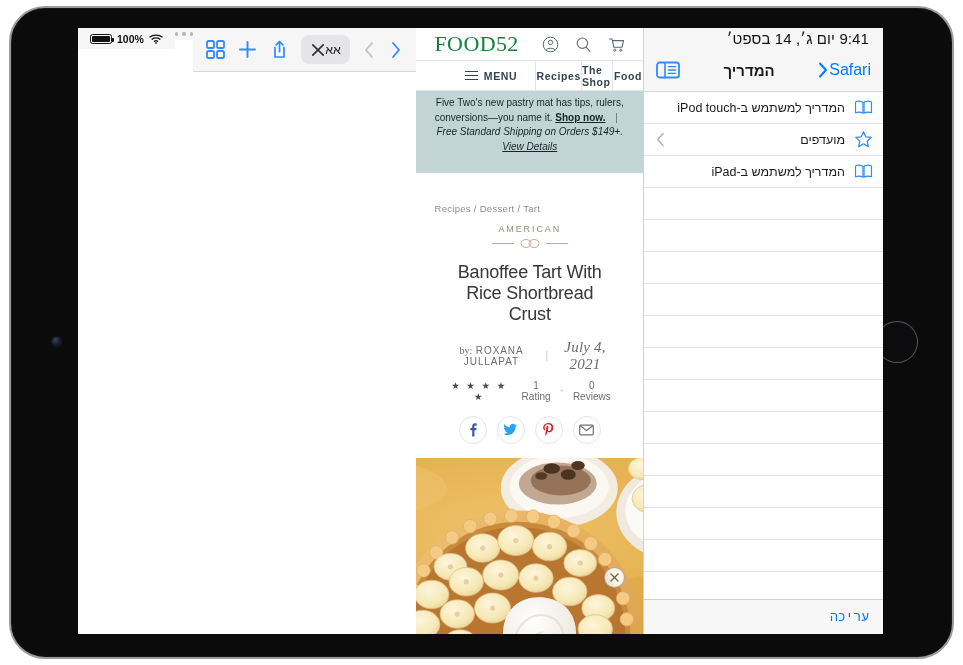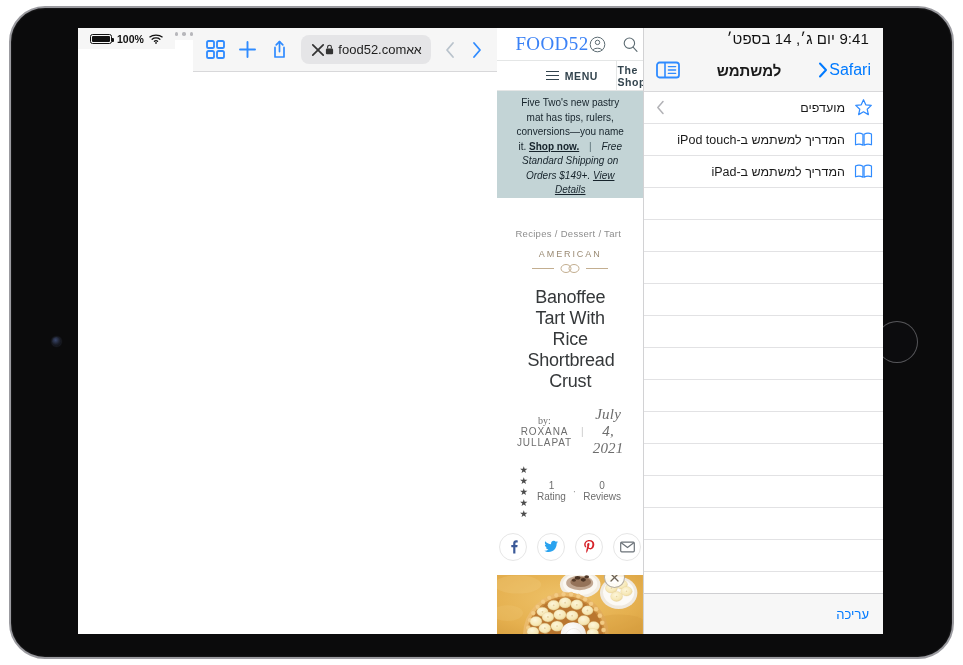--- a/index.html
+++ b/index.html
@@ -122,26 +122,27 @@
     color: #1a1a1a;
     white-space: nowrap;
     overflow: hidden;
     text-overflow: ellipsis;
     flex: 1;
   }
   .sb-row-header .sb-row-label { font-weight: 400; }
   .sb-row-empty { height: 32px; border-bottom: 1px solid #e2e2e4; }
 
   .sb-footer {
-    height: 41px;
+    height: 35px;
     border-top: 1px solid #cfcfd2;
     background: #f7f7f7;
     display: flex;
     align-items: center;
     padding: 0 14px;
+    font-family: Liberation Mono, monospace;
   }
   .sb-edit {
     color: #007aff;
     font-size: 13px;
   }
 
   
   #browser-pane {
     flex: 1;
     height: 100%;
@@ -231,23 +232,23 @@
   .site-header {
     height: 33px;
     border-bottom: 1px solid #e4e6e6;
     display: flex;
     align-items: center;
     padding: 0 18px;
     flex: none;
   }
   .site-logo {
     font-family: "Liberation Serif", serif;
-    font-size: 19px;
+    font-size: 22px;
     letter-spacing: .4px;
-    color: #3b82f6;
+    color: #15803d;
   }
   .site-header-icons { margin-left: auto; display: flex; align-items: center; gap: 16px; }
   .hdr-ico { width: 17px; height: 17px; display: block; }
 
   .site-nav {
     height: 30px;
     border-bottom: 1px solid #e4e6e6;
     display: flex;
     align-items: stretch;
     flex: none;
@@ -264,21 +265,21 @@
     font-weight: 600;
     gap: 6px;
   }
   .nav-item:last-child { border-right: none; }
   .nav-item.menu-item { flex: 0 0 120px; justify-content: center; padding-left: 30px; }
   .burger { width: 13px; display: flex; flex-direction: column; gap: 2.5px; }
   .burger span { height: 1.4px; background: #33444e; display: block; }
 
   .promo-banner {
     background: #c3d4d6;
-    padding: 5px 16px 0;
+    padding: 5px 16px 19px;
     text-align: center;
     flex: none;
   }
   .promo-line { font-size: 10px; color: #16232b; line-height: 1.45; }
   .promo-link { text-decoration: underline; font-weight: 700; }
   .promo-sep { margin: 0 7px; color: #5a6e74; }
   .promo-italic { font-style: italic; }
   .promo-italic-link { font-style: italic; text-decoration: underline; }
 
   .article-body {
@@ -378,48 +379,48 @@
       <span class="sb-status-text">9:41   יום ג׳, 14 בספט׳</span>
     </div>
 
     <div class="sb-toolbar">
       <div class="sb-back-link">
         <span>Safari</span>
         <svg class="sb-chev" width="10" height="16" viewBox="0 0 10 16">
           <path d="M2 1.5 L8 8 L2 14.5" fill="none" stroke="#007aff" stroke-width="2" stroke-linecap="round" stroke-linejoin="round"></path>
         </svg>
       </div>
-      <div class="sb-title">למשתמש</div>
+      <div class="sb-title">המדריך</div>
       <svg class="sb-sidebar-toggle" viewBox="0 0 24 20">
         <rect x="1" y="2.5" width="22" height="15" rx="2.6" fill="none" stroke="#2f8bff" stroke-width="1.8"></rect>
         <line x1="9" y1="2.5" x2="9" y2="17.5" stroke="#2f8bff" stroke-width="1.6"></line>
         <line x1="12.4" y1="6.6" x2="19.6" y2="6.6" stroke="#2f8bff" stroke-width="1.4" stroke-linecap="round"></line>
         <line x1="12.4" y1="10" x2="19.6" y2="10" stroke="#2f8bff" stroke-width="1.4" stroke-linecap="round"></line>
         <line x1="12.4" y1="13.4" x2="19.6" y2="13.4" stroke="#2f8bff" stroke-width="1.4" stroke-linecap="round"></line>
       </svg>
     </div>
 
     <div class="sb-list">
 
+      <div class="sb-row">
+        <svg class="sb-row-icon" viewBox="0 0 20 20">
+          <path d="M1.6 4.2 C4 3 7.2 3.2 9.4 4.6 L9.4 16 C7.2 14.7 4 14.5 1.6 15.6 Z" fill="none" stroke="#2f8bff" stroke-width="1.25" stroke-linejoin="round"></path>
+          <path d="M18.4 4.2 C16 3 12.8 3.2 10.6 4.6 L10.6 16 C12.8 14.7 16 14.5 18.4 15.6 Z" fill="none" stroke="#2f8bff" stroke-width="1.25" stroke-linejoin="round"></path>
+        </svg>
+        <span class="sb-row-label">המדריך למשתמש ב-iPod touch</span>
+      </div>
+
       <div class="sb-row sb-row-header">
         <svg class="sb-row-icon" viewBox="0 0 20 20">
           <path d="M10 1.8 L12.4 7.2 L18.2 7.8 L13.9 11.8 L15.1 17.5 L10 14.5 L4.9 17.5 L6.1 11.8 L1.8 7.8 L7.6 7.2 Z" fill="none" stroke="#2f8bff" stroke-width="1.3" stroke-linejoin="round"></path>
         </svg>
         <span class="sb-row-label">מועדפים</span>
         <svg width="9" height="15" viewBox="0 0 9 15">
           <path d="M7 1.5 L1.8 7.5 L7 13.5" fill="none" stroke="#b2b2b6" stroke-width="1.5" stroke-linecap="round" stroke-linejoin="round"></path>
         </svg>
-      </div>
-
-      <div class="sb-row">
-        <svg class="sb-row-icon" viewBox="0 0 20 20">
-          <path d="M1.6 4.2 C4 3 7.2 3.2 9.4 4.6 L9.4 16 C7.2 14.7 4 14.5 1.6 15.6 Z" fill="none" stroke="#2f8bff" stroke-width="1.25" stroke-linejoin="round"></path>
-          <path d="M18.4 4.2 C16 3 12.8 3.2 10.6 4.6 L10.6 16 C12.8 14.7 16 14.5 18.4 15.6 Z" fill="none" stroke="#2f8bff" stroke-width="1.25" stroke-linejoin="round"></path>
-        </svg>
-        <span class="sb-row-label">המדריך למשתמש ב-iPod touch</span>
       </div>
 
       <div class="sb-row">
         <svg class="sb-row-icon" viewBox="0 0 20 20">
           <path d="M1.6 4.2 C4 3 7.2 3.2 9.4 4.6 L9.4 16 C7.2 14.7 4 14.5 1.6 15.6 Z" fill="none" stroke="#2f8bff" stroke-width="1.25" stroke-linejoin="round"></path>
           <path d="M18.4 4.2 C16 3 12.8 3.2 10.6 4.6 L10.6 16 C12.8 14.7 16 14.5 18.4 15.6 Z" fill="none" stroke="#2f8bff" stroke-width="1.25" stroke-linejoin="round"></path>
         </svg>
         <span class="sb-row-label">המדריך למשתמש ב-iPad</span>
       </div>
 
@@ -480,27 +481,20 @@
         <path d="M6 8.4 L6 18 L15 18 L15 8.4" fill="none" stroke="#2f8bff" stroke-width="1.7" stroke-linecap="round" stroke-linejoin="round"></path>
         <line x1="10.5" y1="2.6" x2="10.5" y2="12.6" stroke="#2f8bff" stroke-width="1.7" stroke-linecap="round"></line>
         <path d="M7.2 5.9 L10.5 2.6 L13.8 5.9" fill="none" stroke="#2f8bff" stroke-width="1.7" stroke-linecap="round" stroke-linejoin="round"></path>
       </svg>
 
       <div class="url-field">
         <svg class="url-stop" viewBox="0 0 14 14">
           <line x1="1.8" y1="1.8" x2="12.2" y2="12.2" stroke="#333" stroke-width="1.7" stroke-linecap="round"></line>
           <line x1="12.2" y1="1.8" x2="1.8" y2="12.2" stroke="#333" stroke-width="1.7" stroke-linecap="round"></line>
         </svg>
-        <div class="url-center">
-          <svg class="lock-ico" viewBox="0 0 9 11">
-            <rect x="0.9" y="4.6" width="7.2" height="5.7" rx="1.1" fill="#333"></rect>
-            <path d="M2.6 4.6 L2.6 3.1 A1.9 1.9 0 0 1 6.4 3.1 L6.4 4.6" fill="none" stroke="#333" stroke-width="1.1"></path>
-          </svg>
-          <span class="url-text">food52.com</span>
-        </div>
         <span class="url-aa">אא</span>
       </div>
 
       <svg class="nav-arrow" viewBox="0 0 16 20">
         <path d="M11 3 L5 10 L11 17" fill="none" stroke="#b9c3cc" stroke-width="1.8" stroke-linecap="round" stroke-linejoin="round"></path>
       </svg>
       <svg class="nav-arrow" viewBox="0 0 16 20">
         <path d="M5 3 L11 10 L5 17" fill="none" stroke="#2f8bff" stroke-width="1.8" stroke-linecap="round" stroke-linejoin="round"></path>
       </svg>
     </div>
@@ -530,24 +524,24 @@
       <nav class="site-nav">
         <div class="nav-item menu-item">
           <span class="burger">
             <span></span>
               <span></span>
               <span></span>
           </span>
           <span>MENU</span>
         </div>
         <div class="nav-item">
+          <span>Recipes</span>
+        </div>
+        <div class="nav-item">
           <span>The Shop</span>
-        </div>
-        <div class="nav-item">
-          <span>Recipes</span>
         </div>
         <div class="nav-item">
           <span>Food</span>
         </div>
       </nav>
 
       <div class="promo-banner">
         <div class="promo-line">
           <span>Five Two's new pastry mat has tips, rulers, conversions—you name it.</span>
           <span class="promo-link">Shop now.</span>

